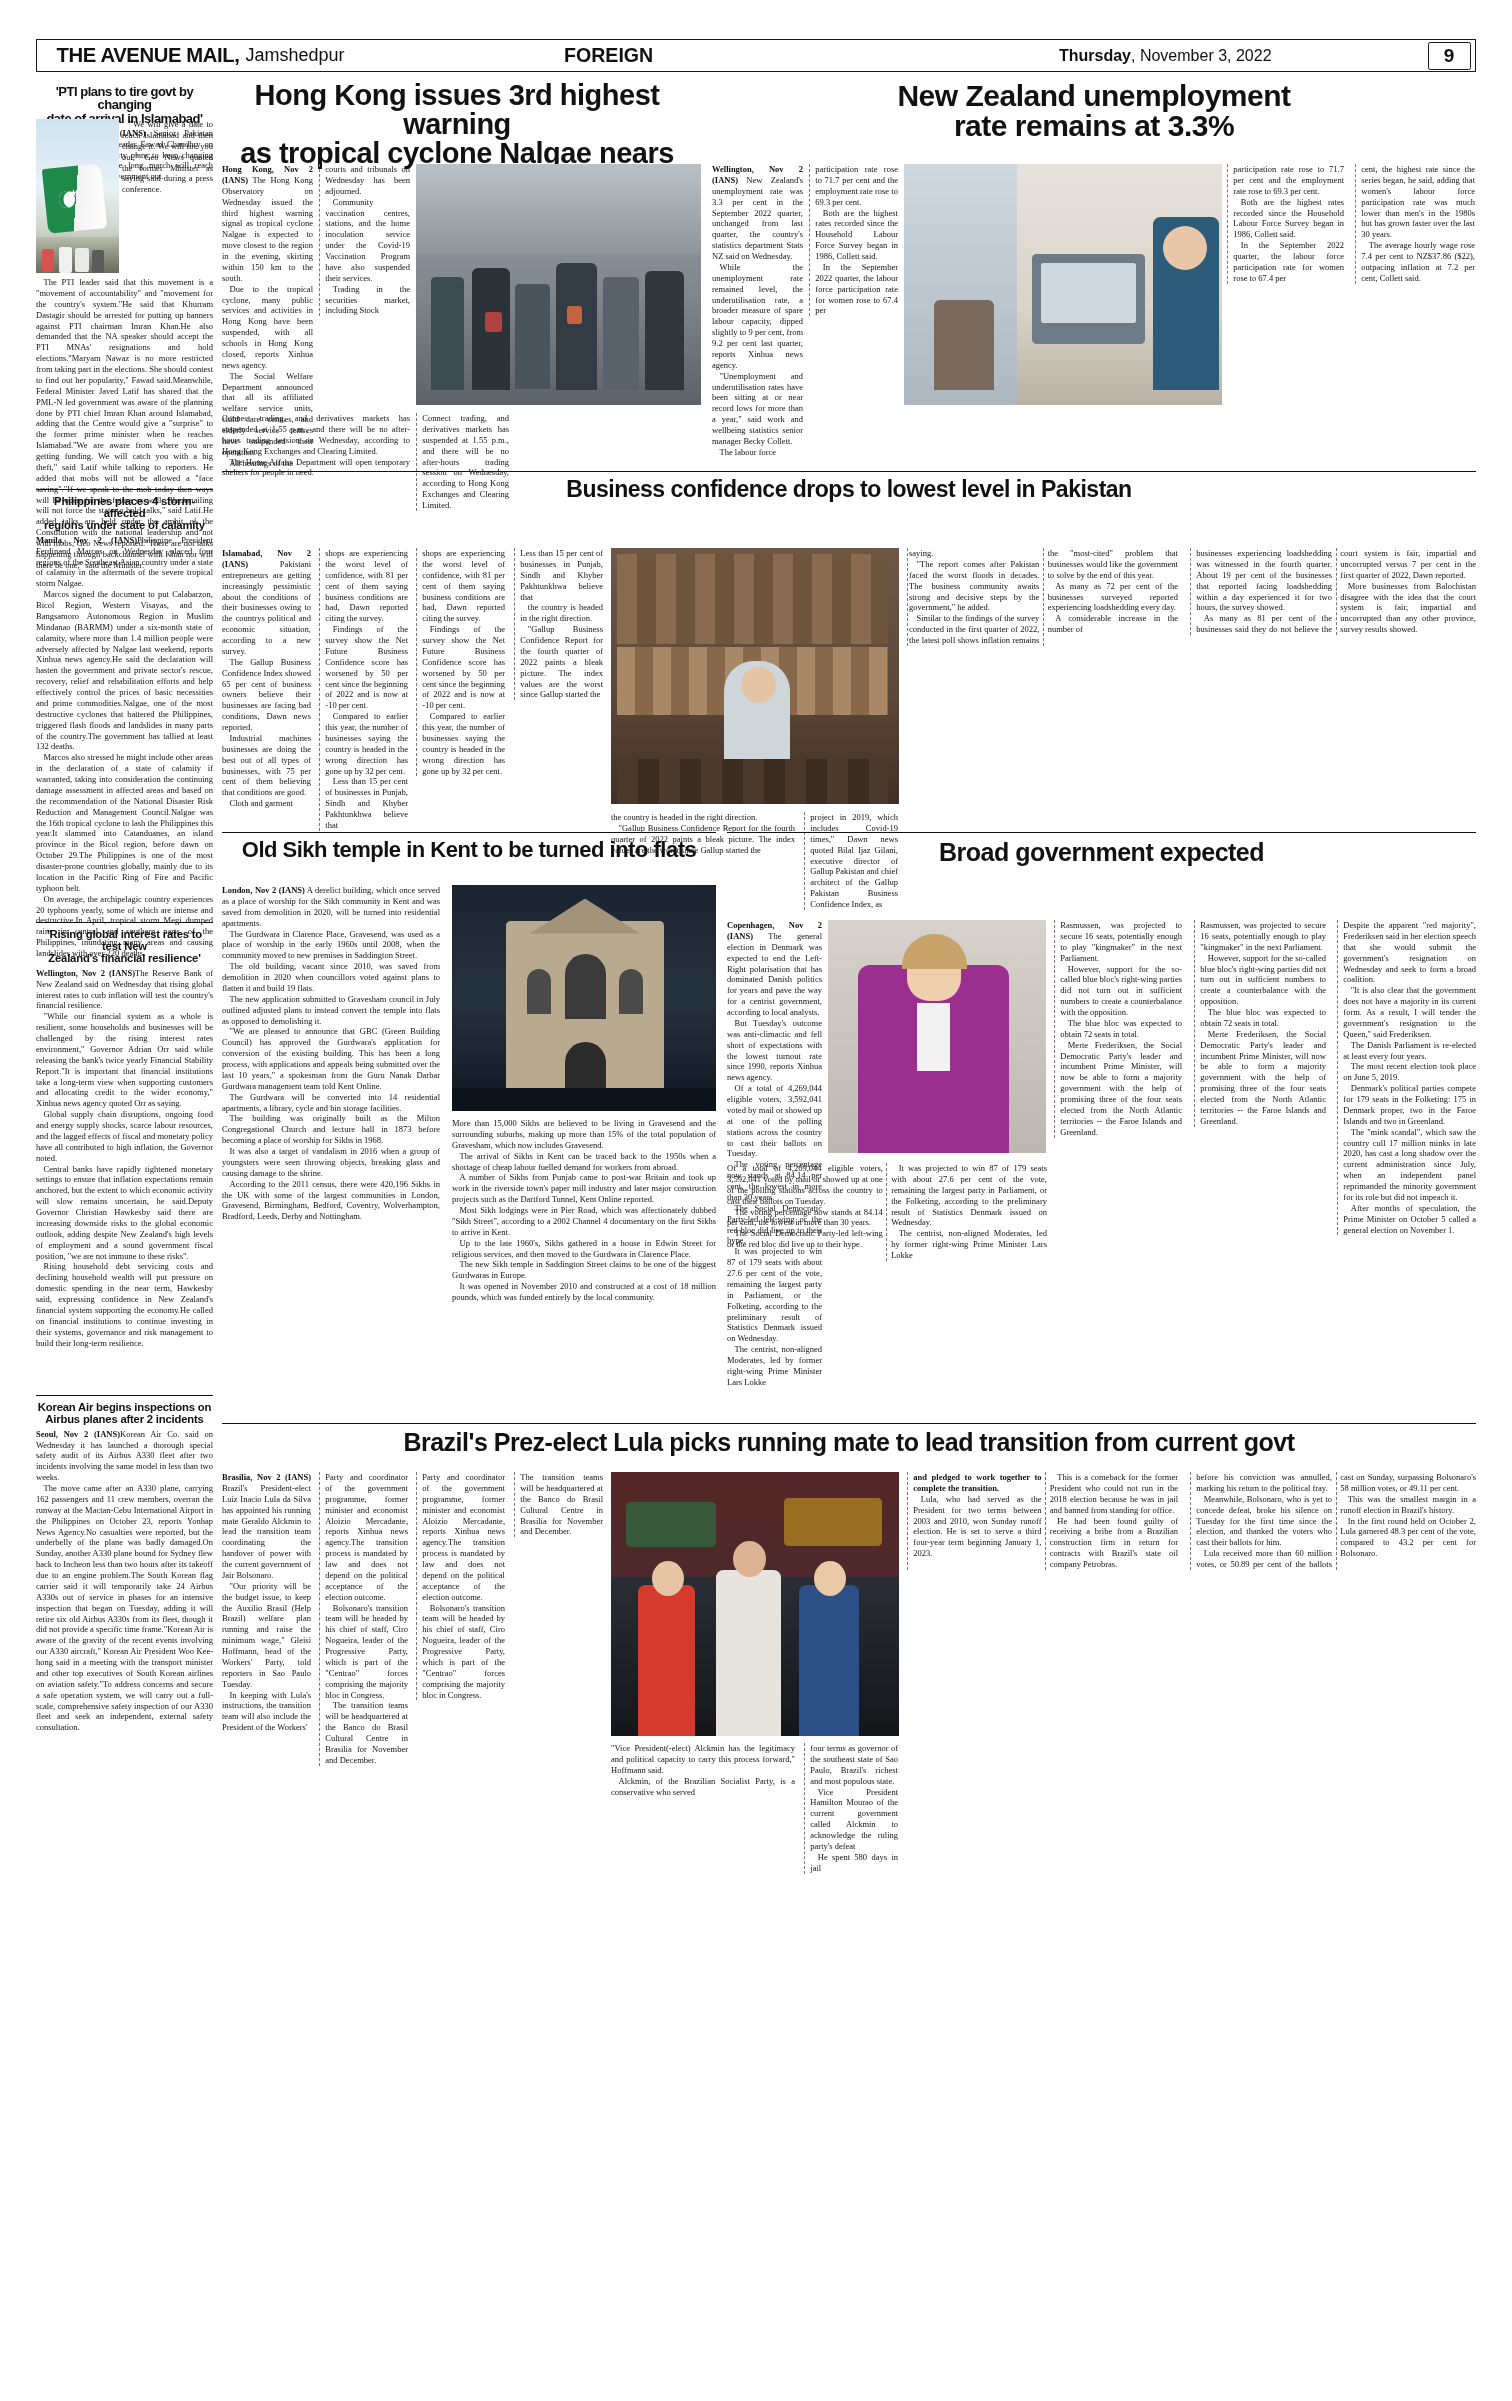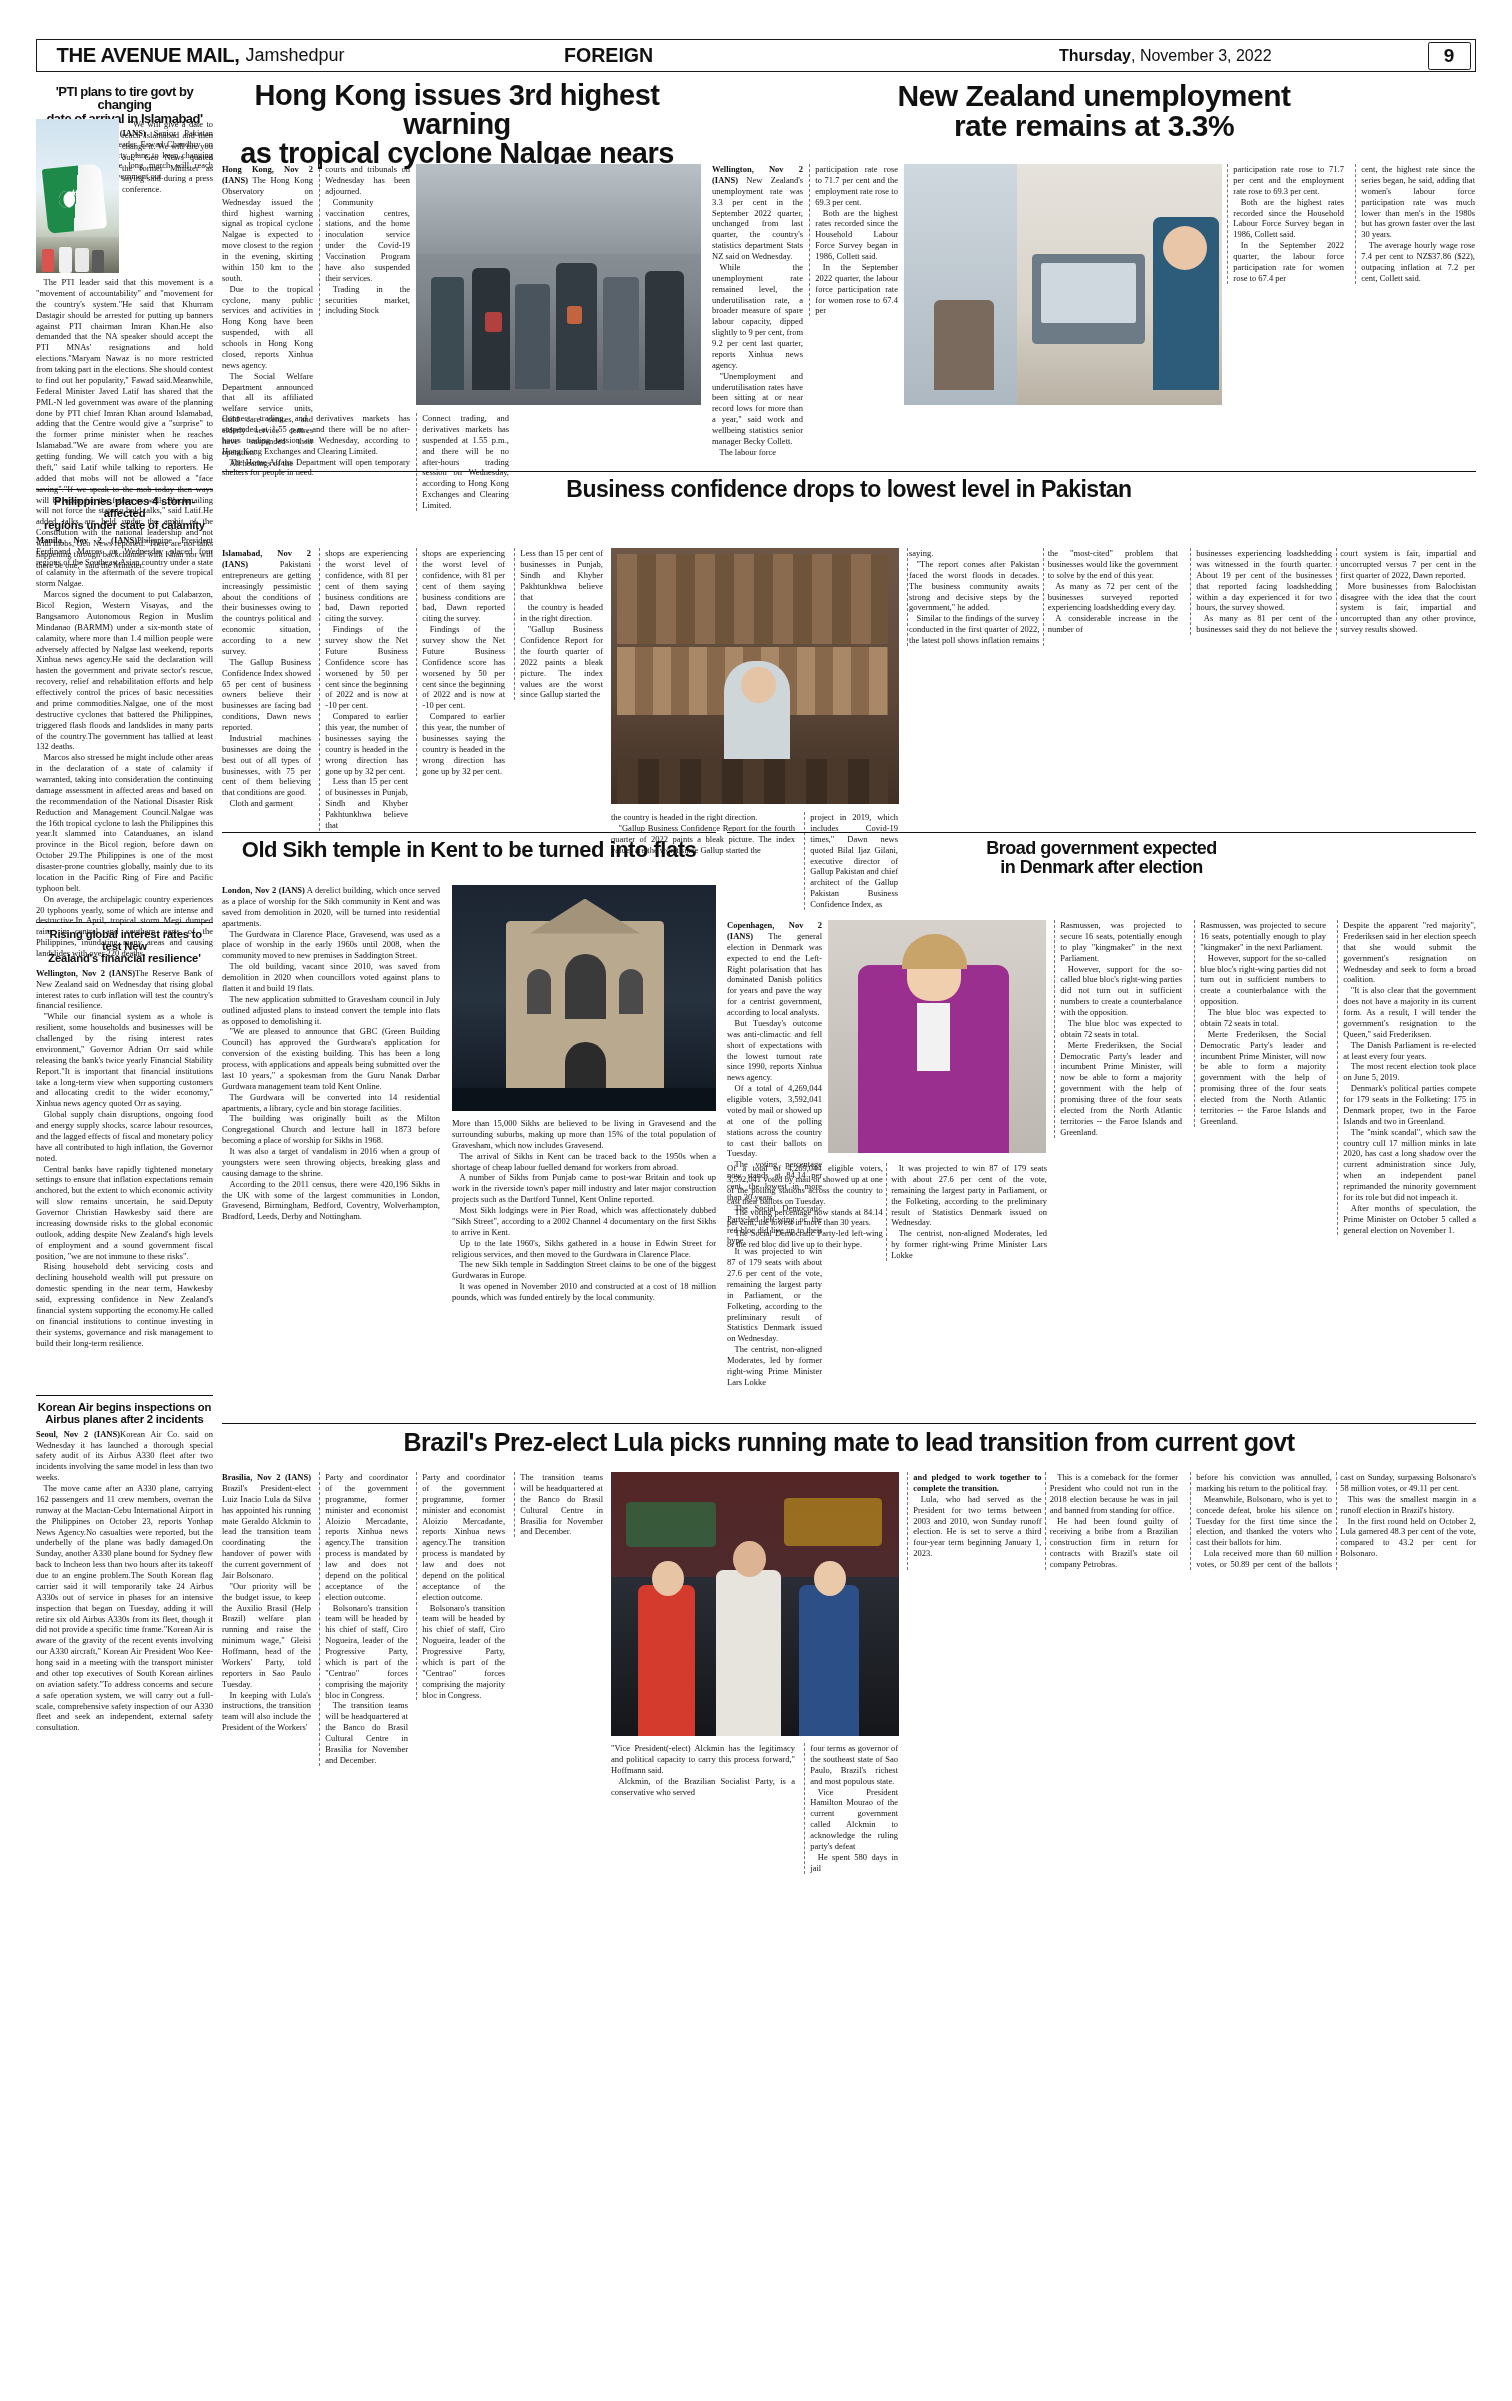--- a/index.html
+++ b/index.html
@@ -287,23 +287,22 @@
     <p>The arrival of Sikhs in Kent can be traced back to the 1950s when a shortage of cheap labour fuelled demand for workers from abroad.</p>
     <p>A number of Sikhs from Punjab came to post-war Britain and took up work in the riverside town's paper mill industry and later major construction projects such as the Dartford Tunnel, Kent Online reported.</p>
     <p>Most Sikh lodgings were in Pier Road, which was affectionately dubbed "Sikh Street", according to a 2002 Channel 4 documentary on the first Sikhs to arrive in Kent.</p>
     <p>Up to the late 1960's, Sikhs gathered in a house in Edwin Street for religious services, and then moved to the Gurdwara in Clarence Place.</p>
     <p>The new Sikh temple in Saddington Street claims to be one of the biggest Gurdwaras in Europe.</p>
     <p>It was opened in November 2010 and constructed at a cost of 18 million pounds, which was funded entirely by the local community.</p>
   </div>
 
   <div class="blk" style="left:727px;top:832px;width:749px;">
     <div class="rule" style="border-top-width:1.5px;margin-bottom:6px;"></div>
-    <div class="hl" style="font-size:18px;line-height:1.05;">
+    <div class="hl" style="font-size:25px;line-height:1.05;">
       <div>Broad government expected</div>
-      <div>in Denmark after election</div>
     </div>
   </div>
 
   <div class="blk photo" style="left:828px;top:920px;width:218px;height:233px;">
     <div style="position:absolute;inset:0;background:linear-gradient(180deg,#d7d2cc 0%,#bdb7b1 100%);"></div>
     <div style="position:absolute;left:30px;top:45px;width:151px;height:188px;background:#9b2f8f;border-radius:12px 12px 0 0;"></div>
     <div style="position:absolute;left:79px;top:21px;width:54px;height:60px;background:#f0cfae;border-radius:27px 27px 22.6px 22.6px;"></div>
     <div style="position:absolute;left:74px;top:13.6px;width:65px;height:35px;background:#c8a36a;border-radius:32px 32px 0 0;"></div>
     <div style="position:absolute;left:89px;top:83px;width:33px;height:68px;background:#f2f2f2;"></div>
   </div>

